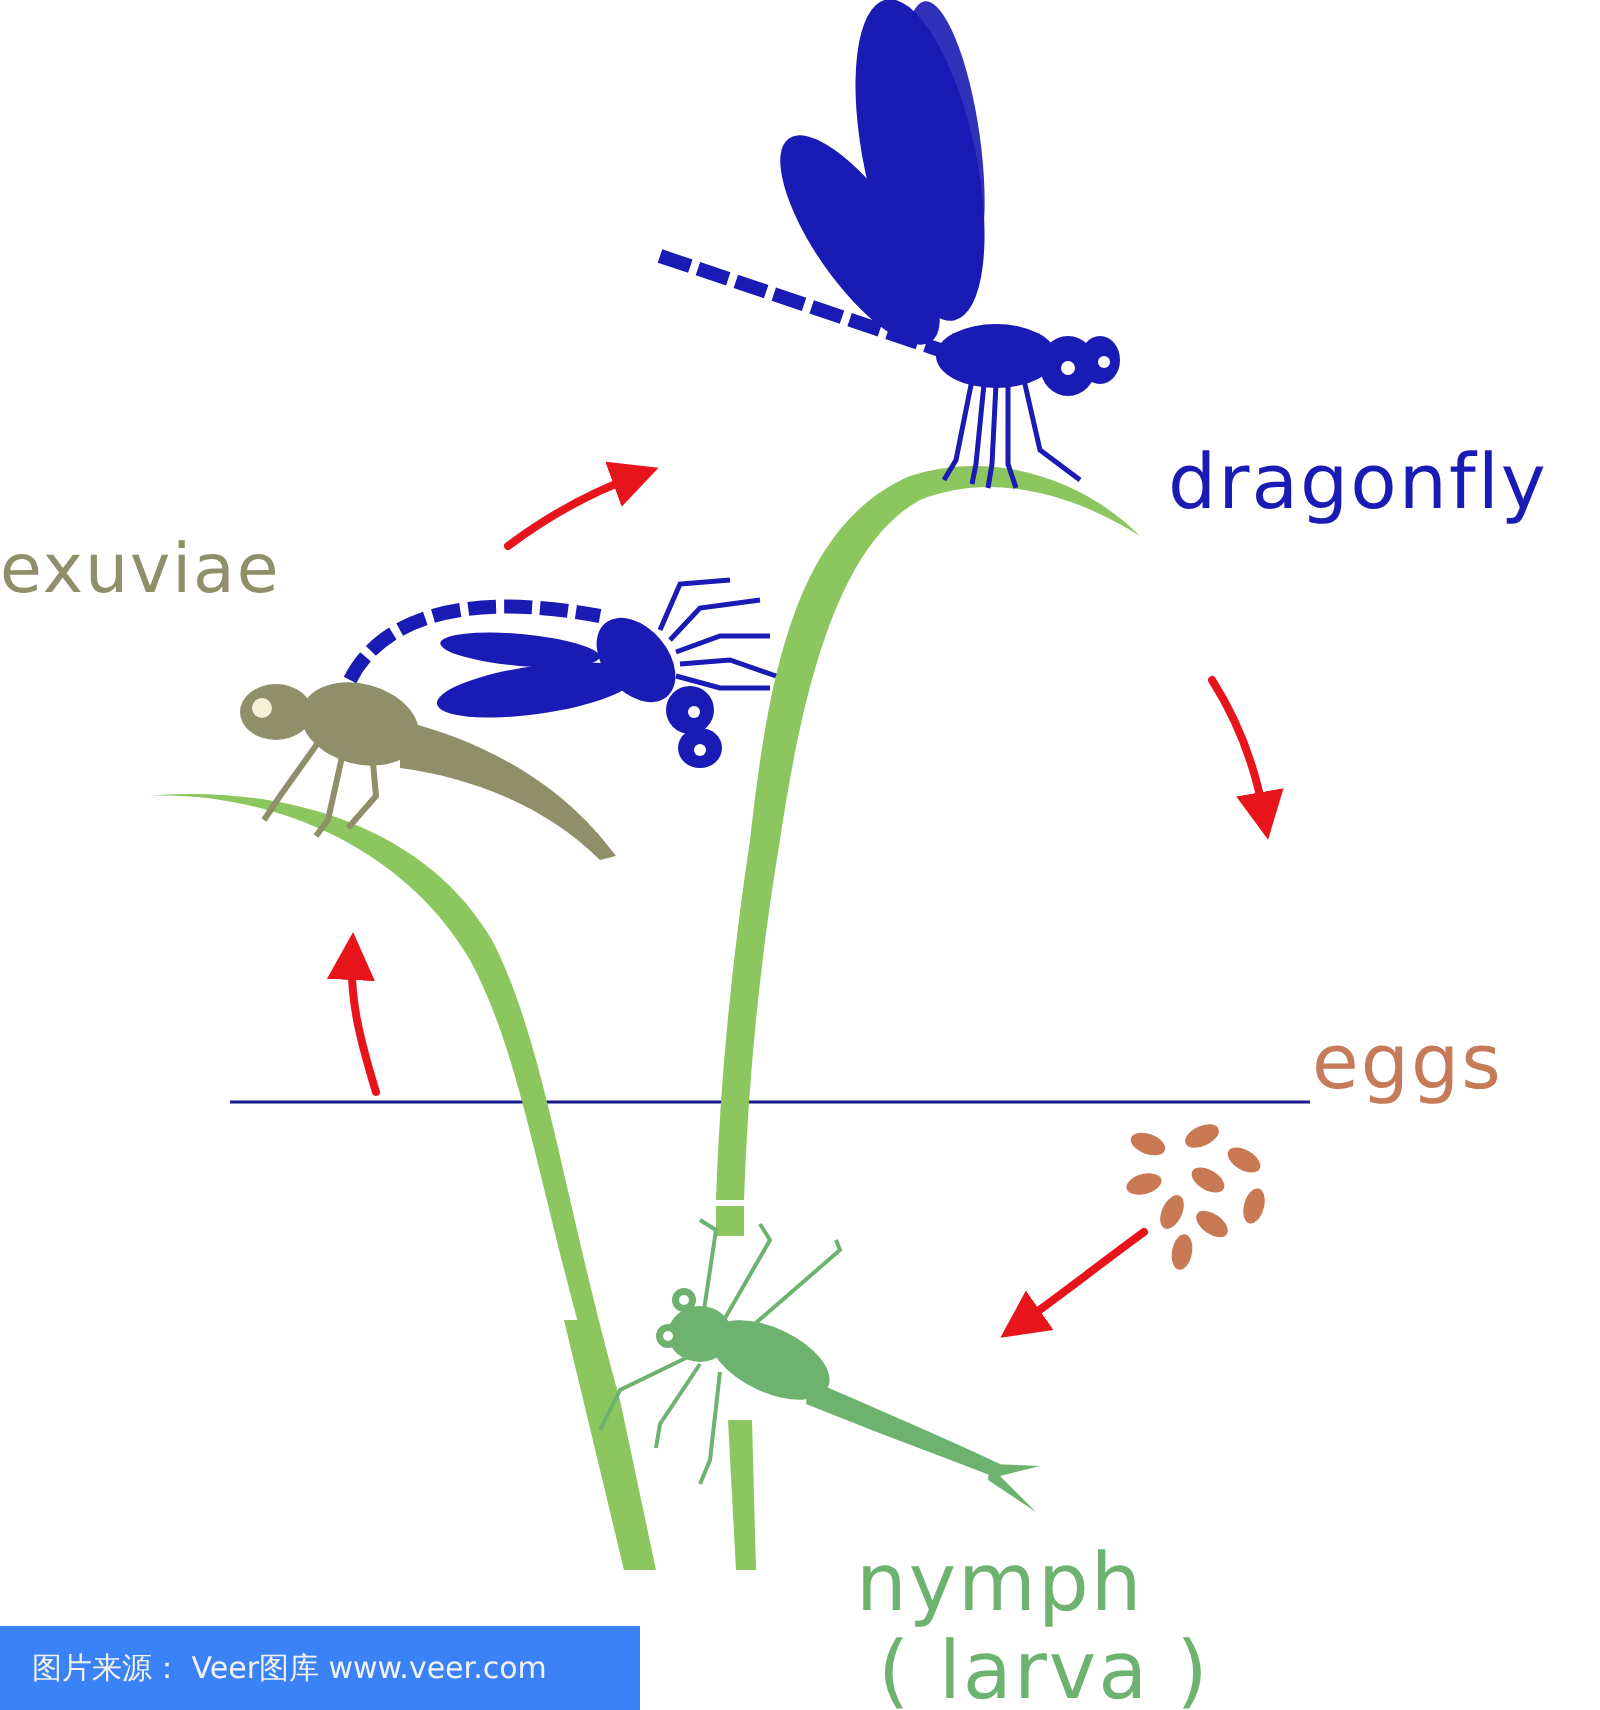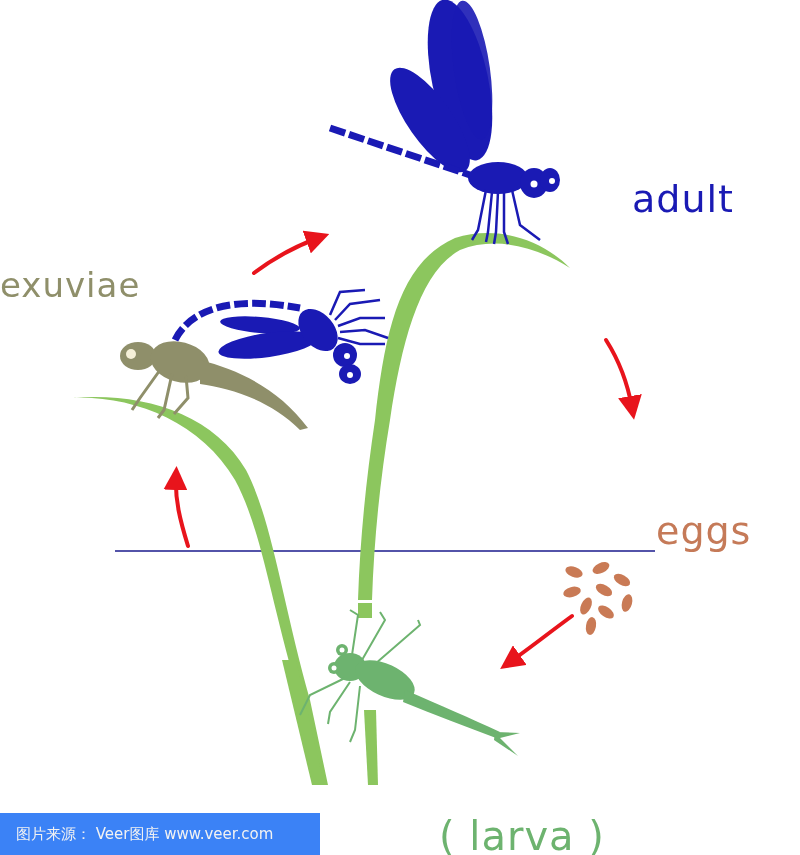--- a/index.html
+++ b/index.html
@@ -119,19 +119,20 @@
       </marker>
     </defs>
     <g fill="none" stroke="#e8141c" stroke-width="4" stroke-linecap="round">
       <path d="M254,273 C274,258 296,246 318,238" marker-end="url(#ah)"></path>
       <path d="M606,340 C620,362 628,385 632,408" marker-end="url(#ah)"></path>
       <path d="M572,616 C550,632 530,648 510,662" marker-end="url(#ah)"></path>
       <path d="M188,546 C180,520 175,500 176,478" marker-end="url(#ah)"></path>
     </g>
   </svg>
 
-  <div class="label" id="lbl-adult1" style="color:#1a1ab4">adult</div>
+  <div class="label" id="lbl-adult2" style="color:#1a1ab4">dragonfly</div>
   <div class="label" id="lbl-exuviae" style="color:#8f8f6a">exuviae</div>
   <div class="label" id="lbl-eggs" style="color:#c57a58">eggs</div>
+  <div class="label" id="lbl-nymph" style="color:#6db36f">nymph</div>
   <div class="label" id="lbl-larva" style="color:#6db36f">( larva )</div>
 
   <div id="watermark">图片来源： Veer图库 www.veer.com</div>
 </div>
 
 </body></html>

